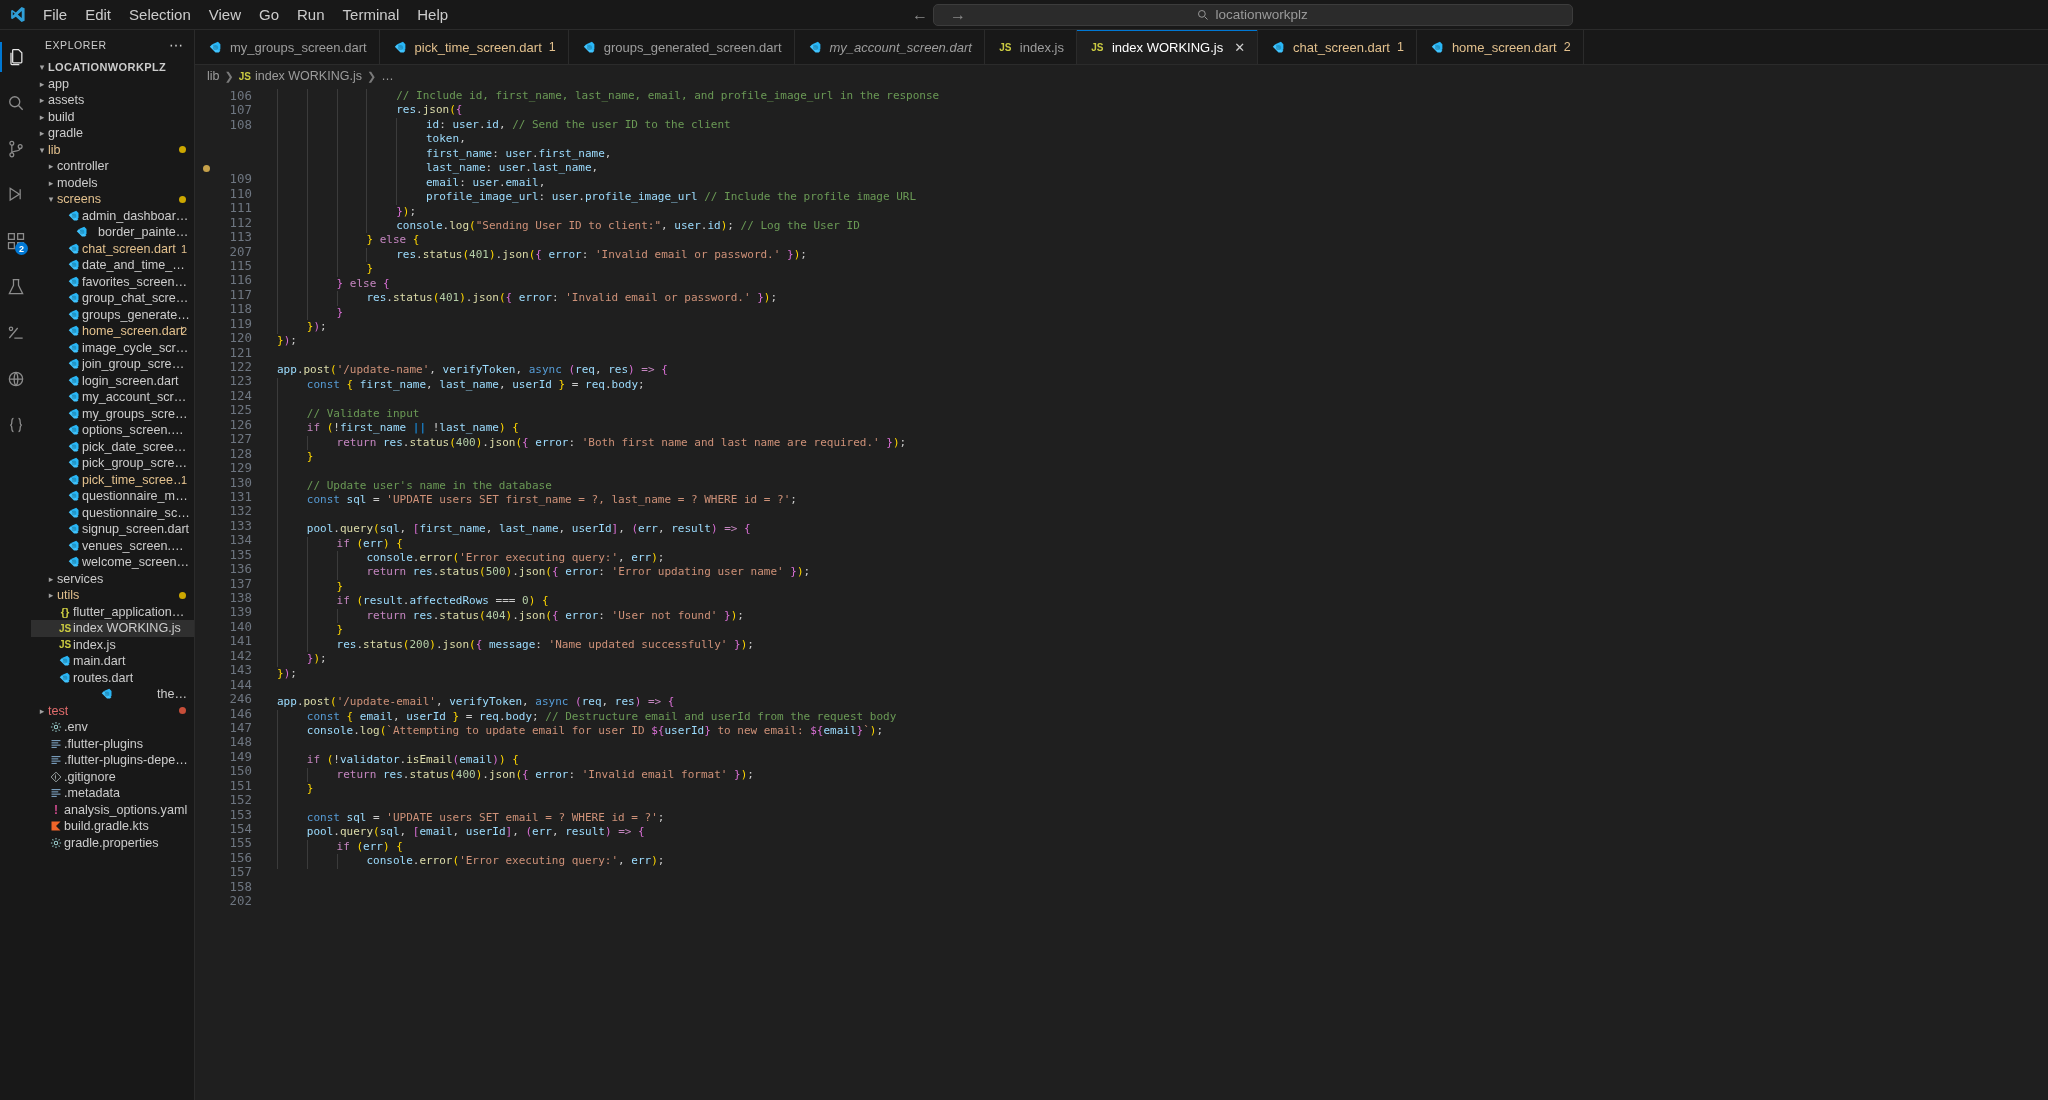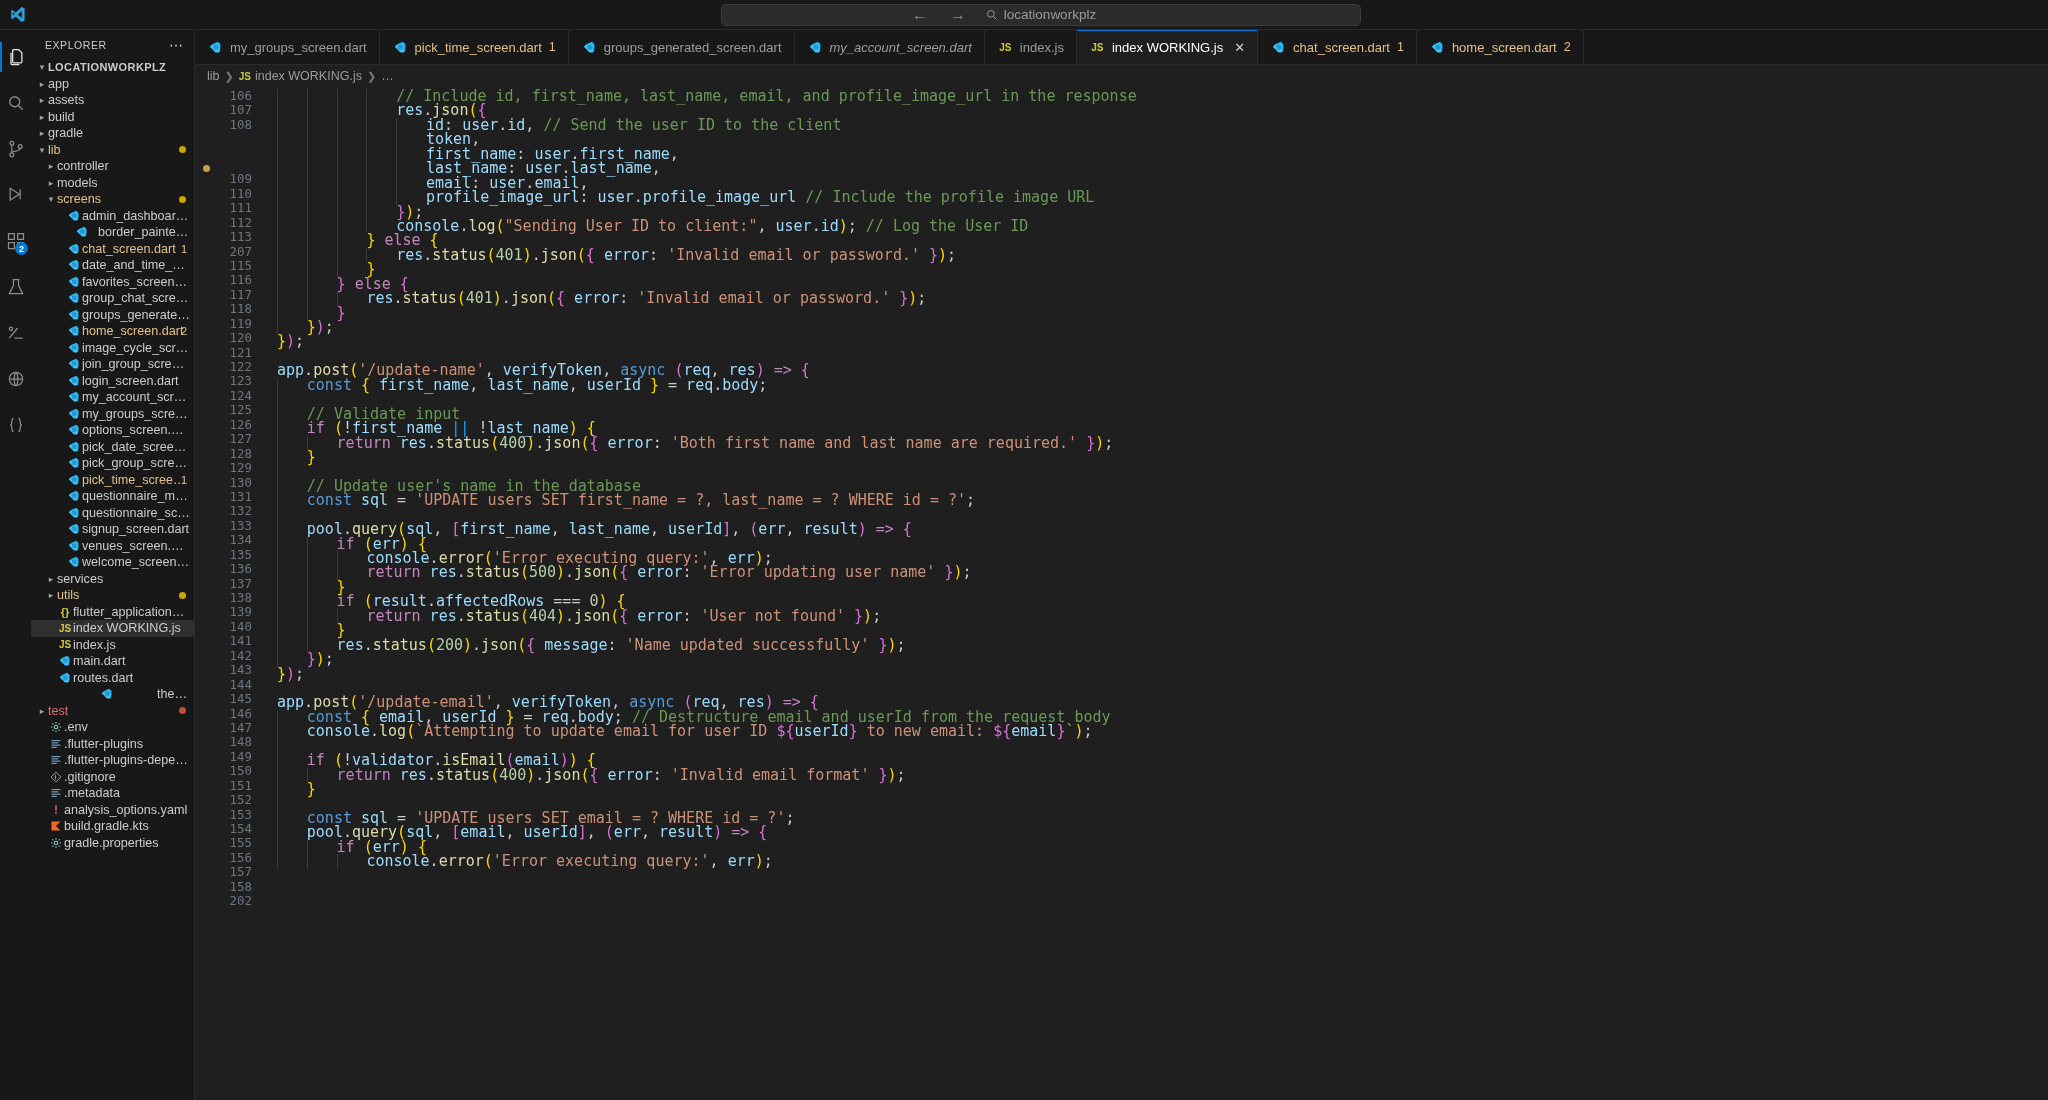--- a/index.html
+++ b/index.html
@@ -124,21 +124,21 @@
   .codewrap { flex: 1; display: flex; min-height: 0; overflow: hidden; position: relative; background: #1f1f1f; }
   .glyphcol { width: 22px; flex: 0 0 22px; position: relative; }
   .glyph-dot { position: absolute; width: 7px; height: 7px; border-radius: 50%; background: #c6a14a; left: 8px;}
   .linenos {
     width: 42px; flex: 0 0 42px; text-align: right; padding-right: 7px;
     font-family: "DejaVu Sans Mono", monospace; font-size: 12.4px; color: #6e7681;
     line-height: 14.45px; padding-top: 2px;
   }
   .codelines {
     flex: 1; min-width: 0; position: relative;
-    font-family: "DejaVu Sans Mono", monospace; font-size: 15px;
+    font-family: "DejaVu Sans Mono", monospace; font-size: 11px;
     line-height: 14.45px; color: #cccccc; padding-top: 2px; white-space: pre;
     overflow: hidden;
   }
   .cl { height: 14.45px; position: relative; }
   .indent-guide {
     position:absolute; top:0; bottom:0; width:1px; background:#3b3b3b;
   }
   
   .t-com { color: #6a9955; }   
   .t-dec { color: #569cd6; }   
@@ -155,20 +155,30 @@
 </head>
 <body>
 
 <div class="vscode">
 
   <div class="titlebar">
     <div class="vs-logo">
       <svg viewBox="0 0 24 24">
           <path fill="#2f9fd8" d="M17.8 1.3 9.6 9 4.9 5.5 3 6.4v11.2l1.9.9 4.7-3.5 8.2 7.7 4.2-2V3.3l-4.2-2zM18 6.9v10.2l-5.6-5.1L18 6.9zM5.3 8.6l2.9 2.4-2.9 2.4V8.6z"></path>
         </svg>
+    </div>
+    <div class="menu">
+      <div class="menu-item">File</div>
+      <div class="menu-item">Edit</div>
+      <div class="menu-item">Selection</div>
+      <div class="menu-item">View</div>
+      <div class="menu-item">Go</div>
+      <div class="menu-item">Run</div>
+      <div class="menu-item">Terminal</div>
+      <div class="menu-item">Help</div>
     </div>
     <div class="nav-arrows">
       <span>←</span>
       <span>→</span>
     </div>
     <div class="title-center">
       <div class="cmd-center">
         <svg viewBox="0 0 16 16">
             <path fill="none" stroke="#9a9a9a" stroke-width="1.3" d="M10.5 10.5 14 14M6.5 11a4.5 4.5 0 1 1 0-9 4.5 4.5 0 0 1 0 9z"></path>
           </svg>
@@ -802,21 +812,21 @@
             <div style="height: 14.45px;">135</div>
             <div style="height: 14.45px;">136</div>
             <div style="height: 14.45px;">137</div>
             <div style="height: 14.45px;">138</div>
             <div style="height: 14.45px;">139</div>
             <div style="height: 14.45px;">140</div>
             <div style="height: 14.45px;">141</div>
             <div style="height: 14.45px;">142</div>
             <div style="height: 14.45px;">143</div>
             <div style="height: 14.45px;">144</div>
-            <div style="height: 14.45px;">145</div>
+            <div style="height: 14.45px;">246</div>
             <div style="height: 14.45px;">146</div>
             <div style="height: 14.45px;">147</div>
             <div style="height: 14.45px;">148</div>
             <div style="height: 14.45px;">149</div>
             <div style="height: 14.45px;">150</div>
             <div style="height: 14.45px;">151</div>
             <div style="height: 14.45px;">152</div>
             <div style="height: 14.45px;">153</div>
             <div style="height: 14.45px;">154</div>
             <div style="height: 14.45px;">155</div>

